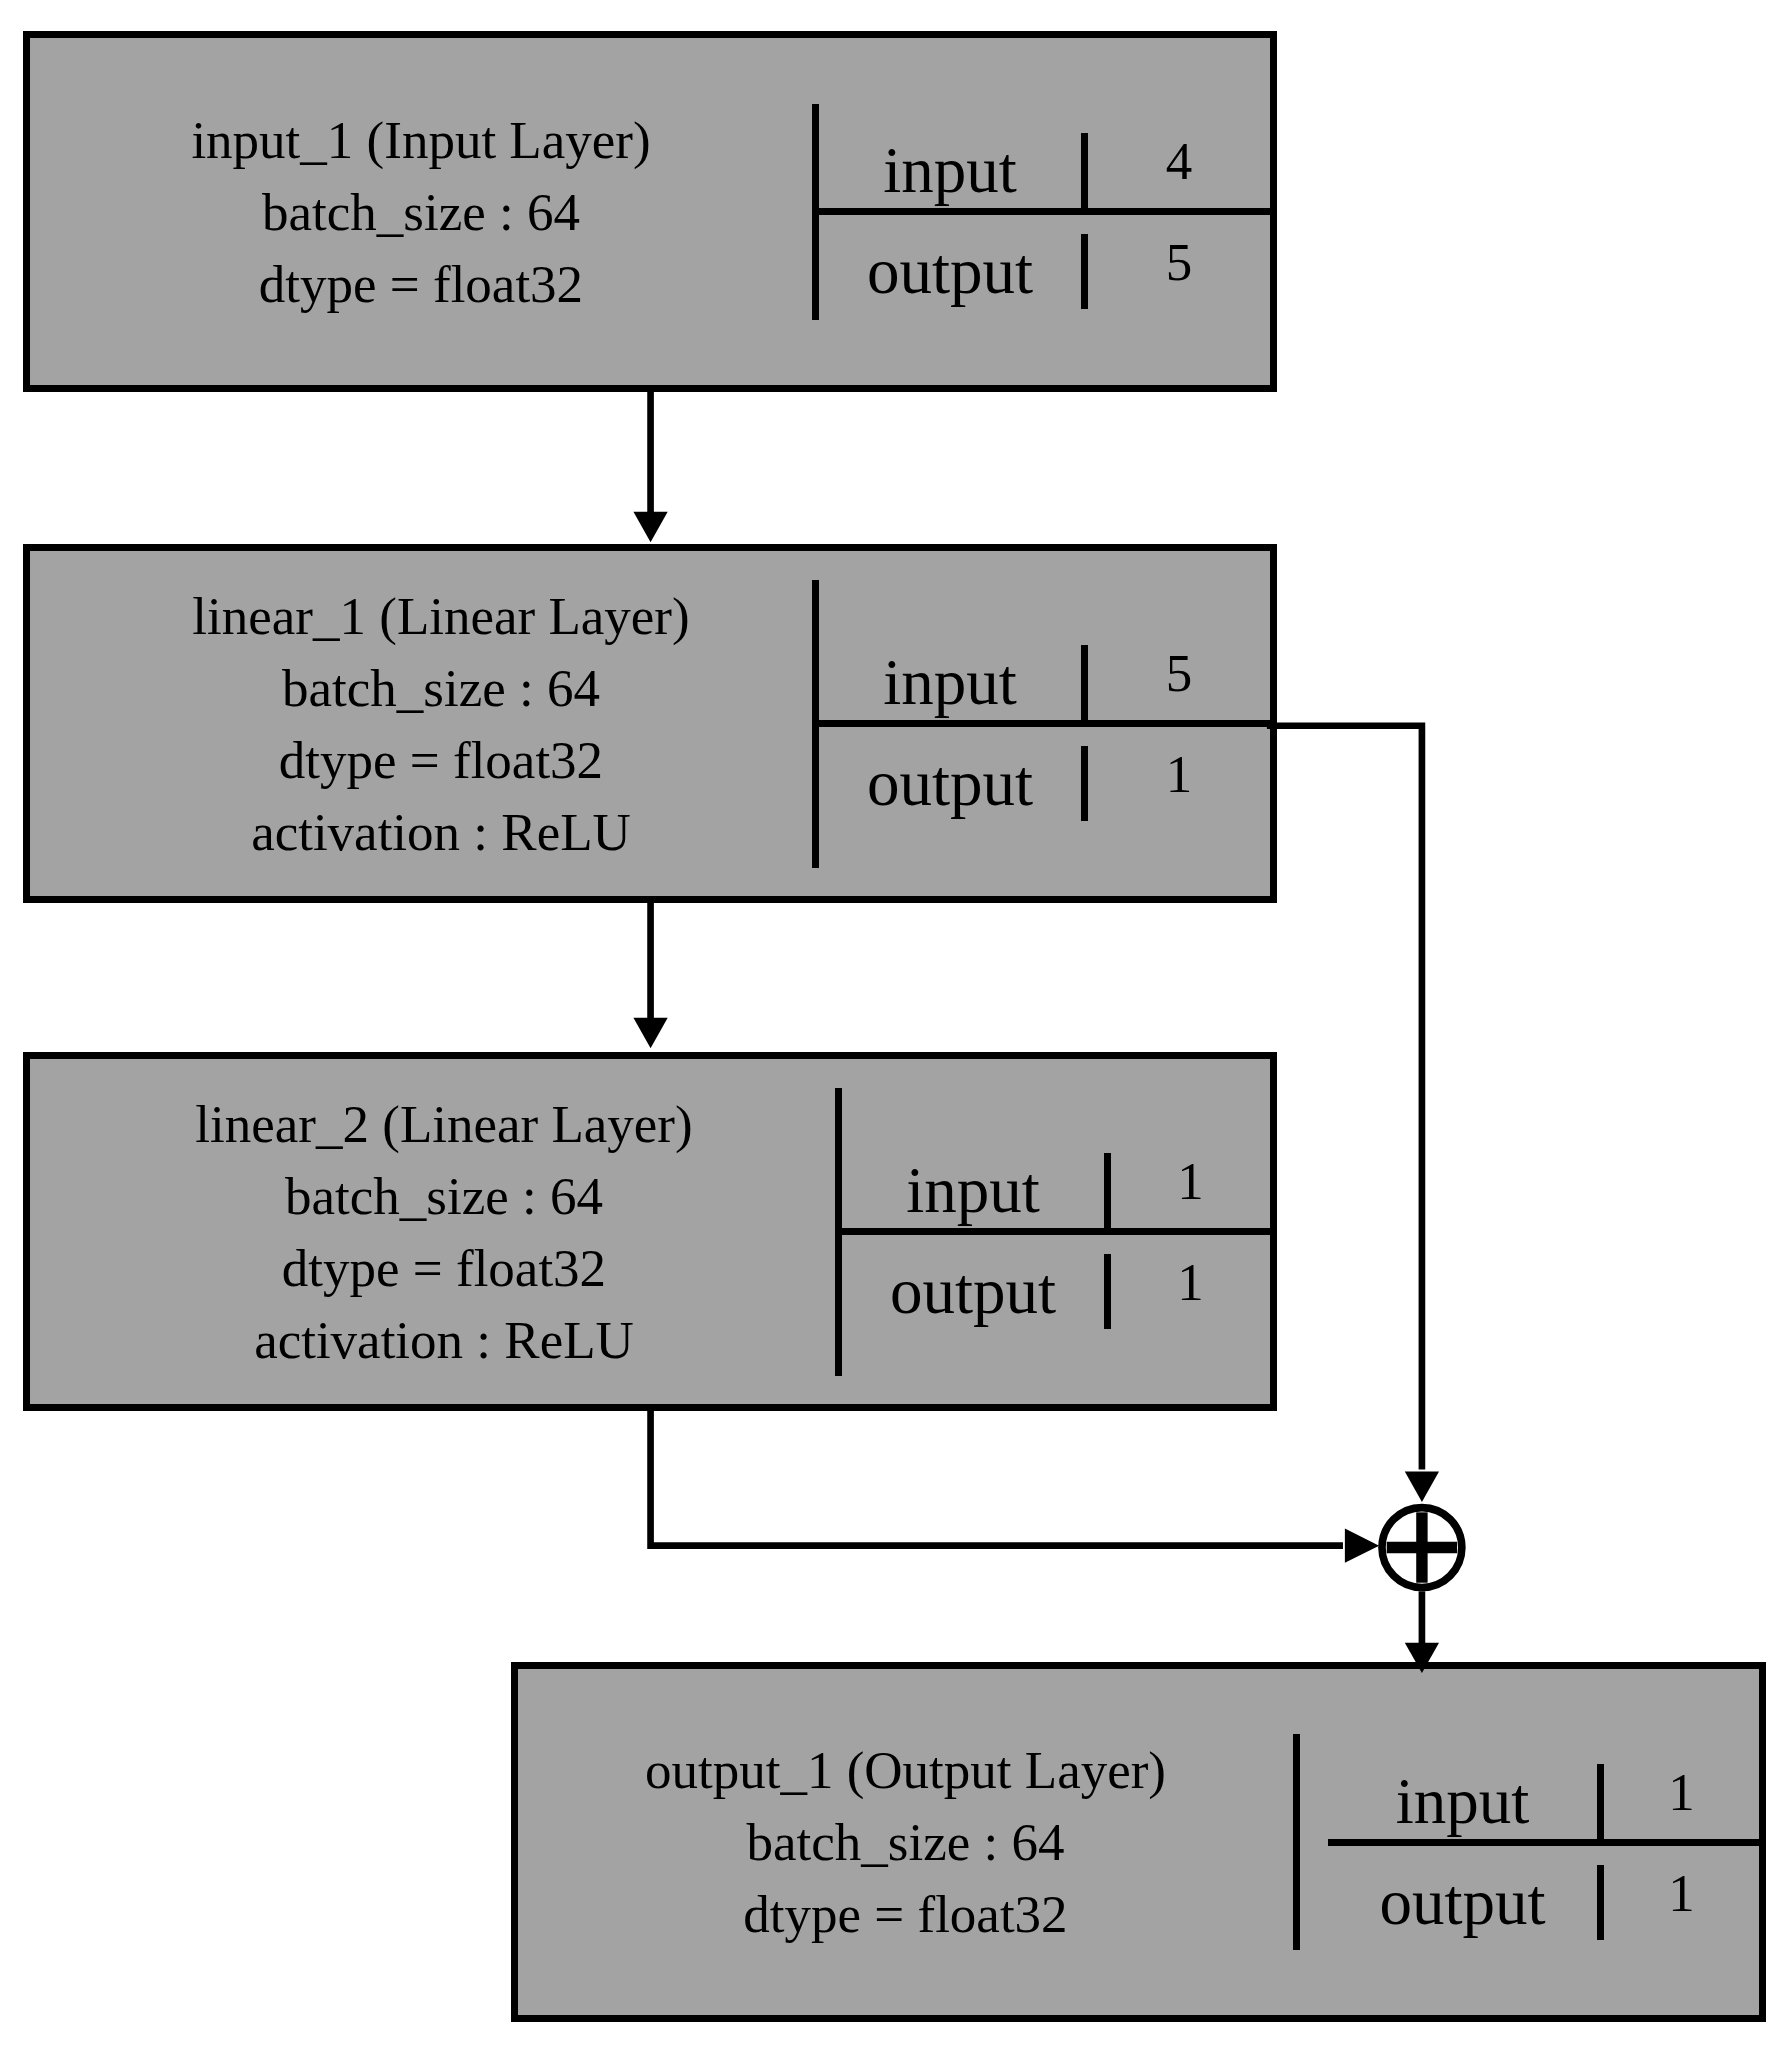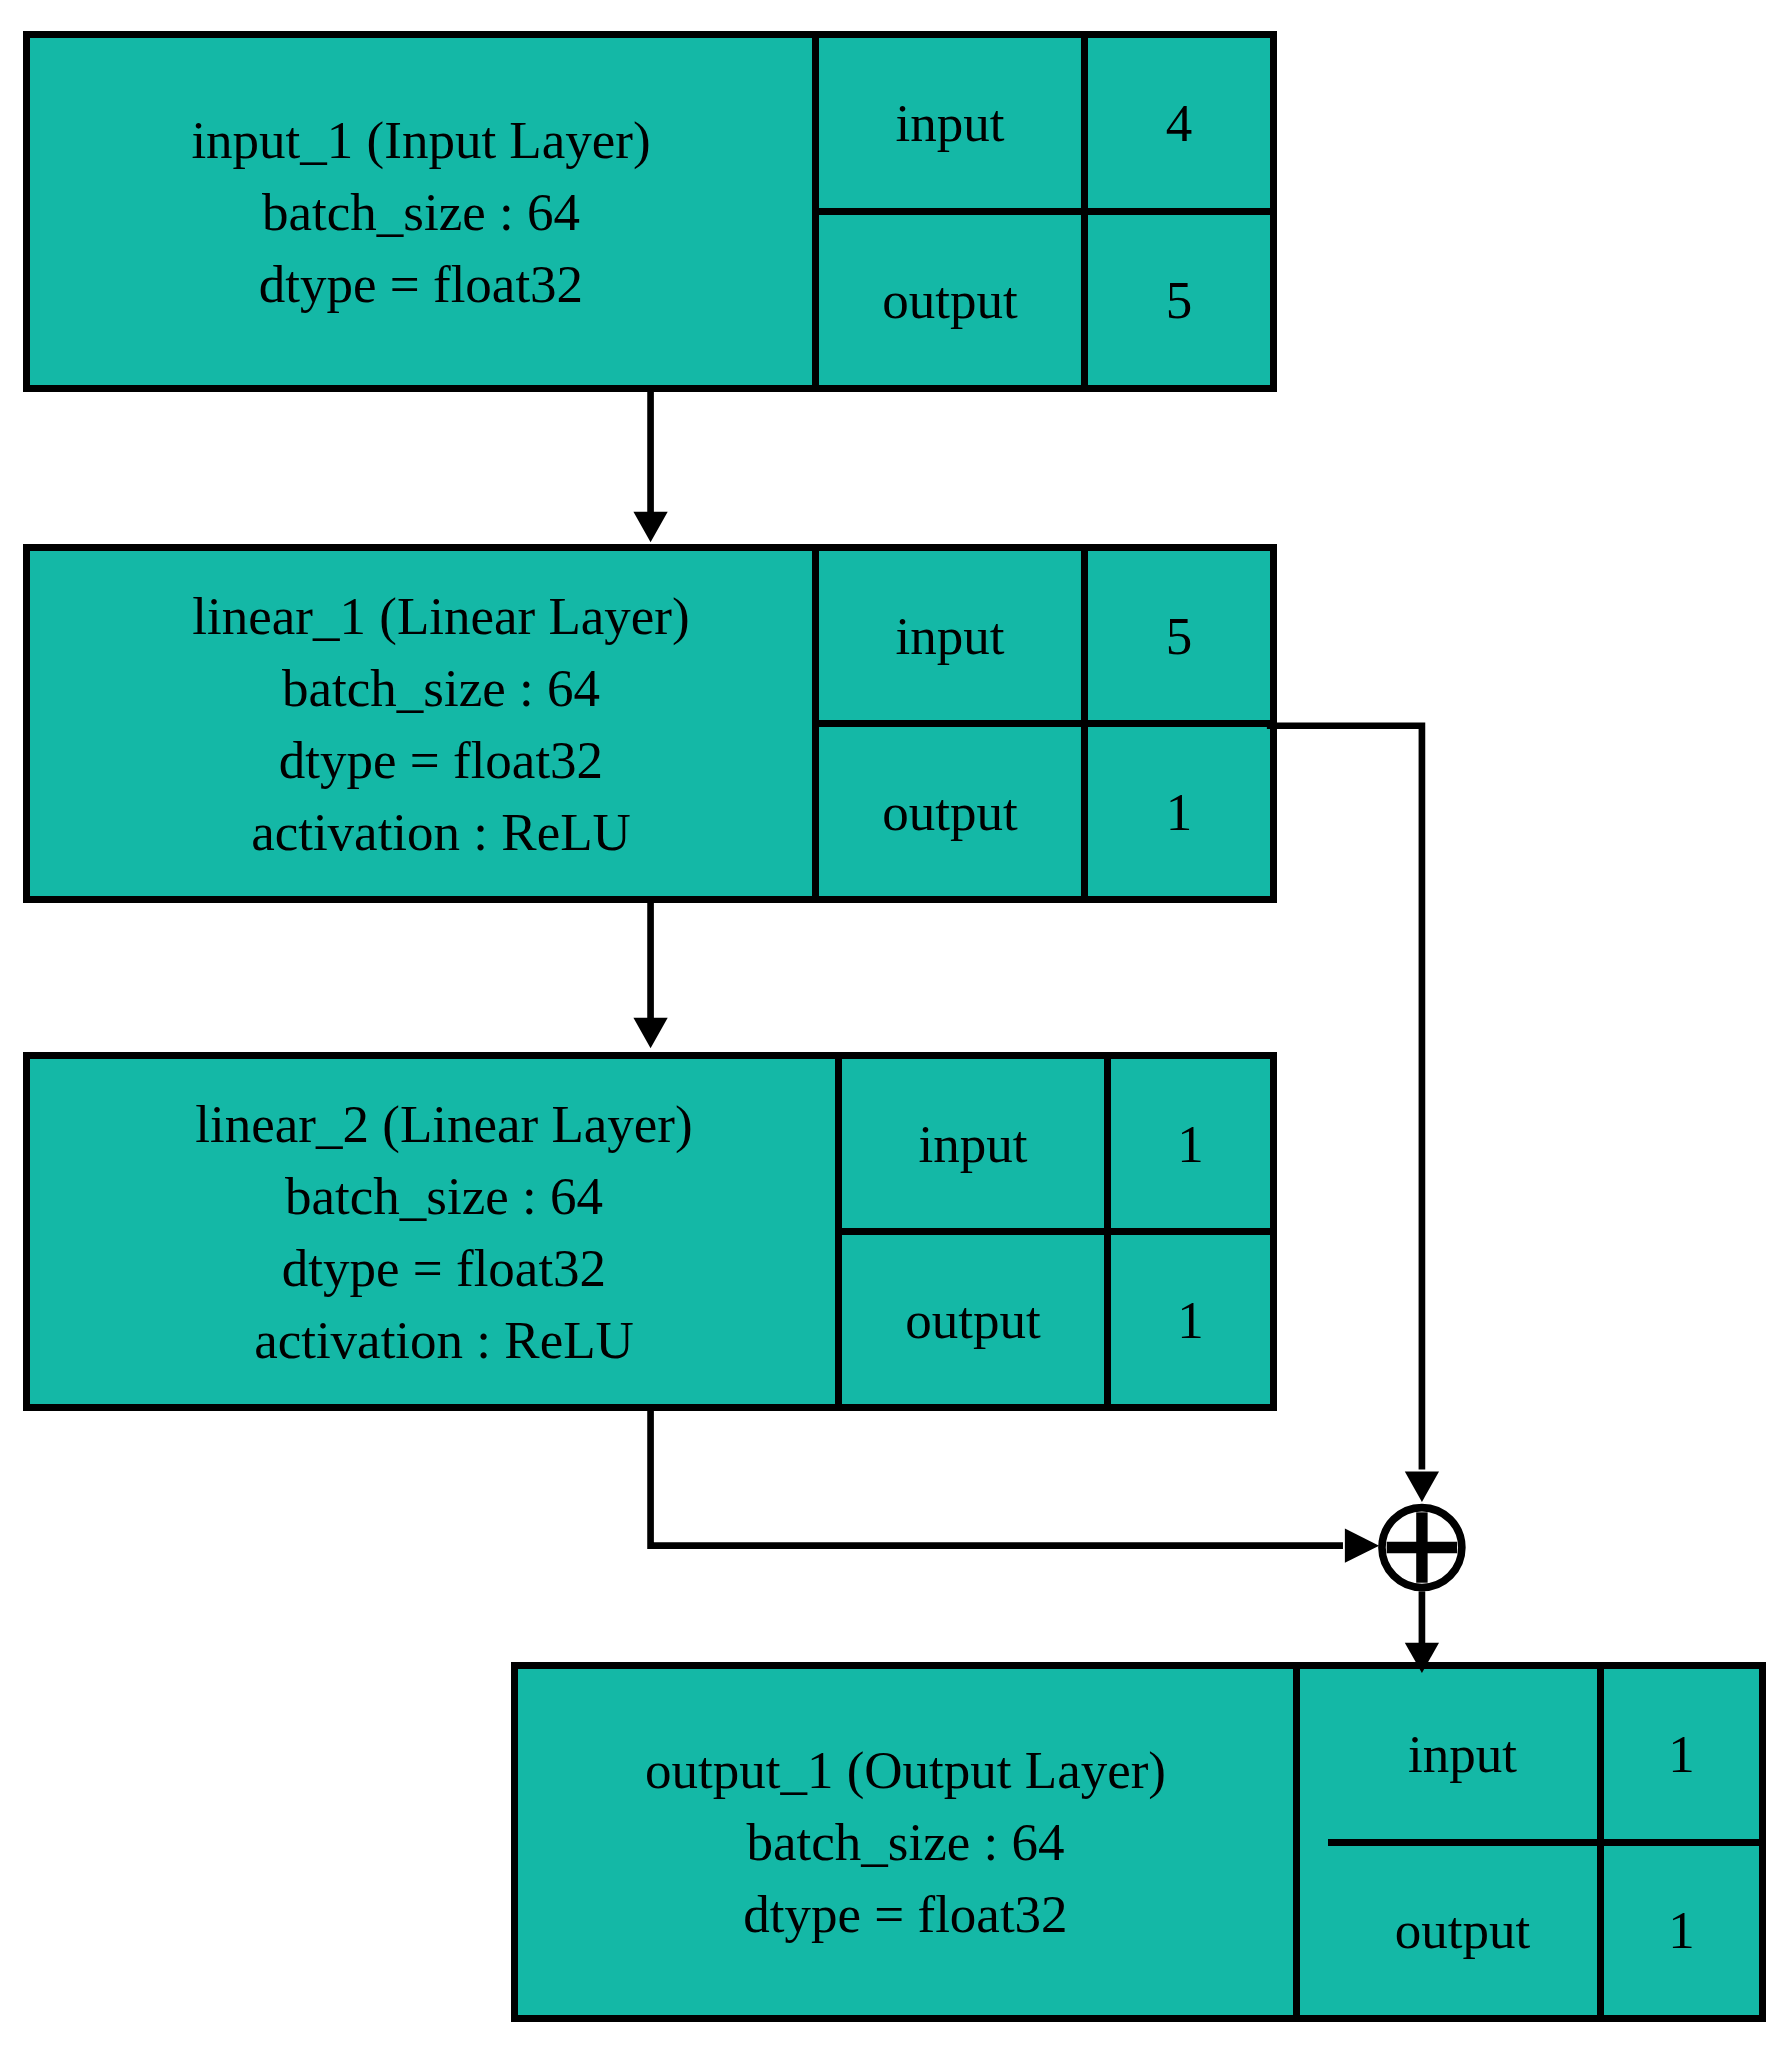--- a/index.html
+++ b/index.html
@@ -13,22 +13,23 @@
     height: 2065px;
     background: #ffffff;
     color: #000000;
     font-family: "Liberation Serif", "DejaVu Serif", serif;
     overflow: hidden;
   }
   .layer {
     position: absolute;
     box-sizing: border-box;
     border: 7.6px solid #000;
-    background: #14b8a6;
+    background: #a3a3a3;
     display: flex;
+    align-items: center;
   }
   .layer-main {
     box-sizing: border-box;
     border-right: 7.6px solid #000;
     display: flex;
     flex-direction: column;
     justify-content: center;
     align-items: center;
     text-align: center;
     font-size: 53px;
@@ -49,22 +50,23 @@
   }
   .io-row.first {
     border-bottom: 7.6px solid #000;
   }
   .io-label {
     box-sizing: border-box;
     border-right: 7.6px solid #000;
     display: flex;
     align-items: center;
     justify-content: center;
-    font-size: 53px;
+    font-size: 65px;
     flex: none;
+    margin-top: 19px;
   }
   .io-value {
     flex: 1;
     display: flex;
     align-items: center;
     justify-content: center;
     font-size: 53px;
   }
   svg.connectors {
     position: absolute;

